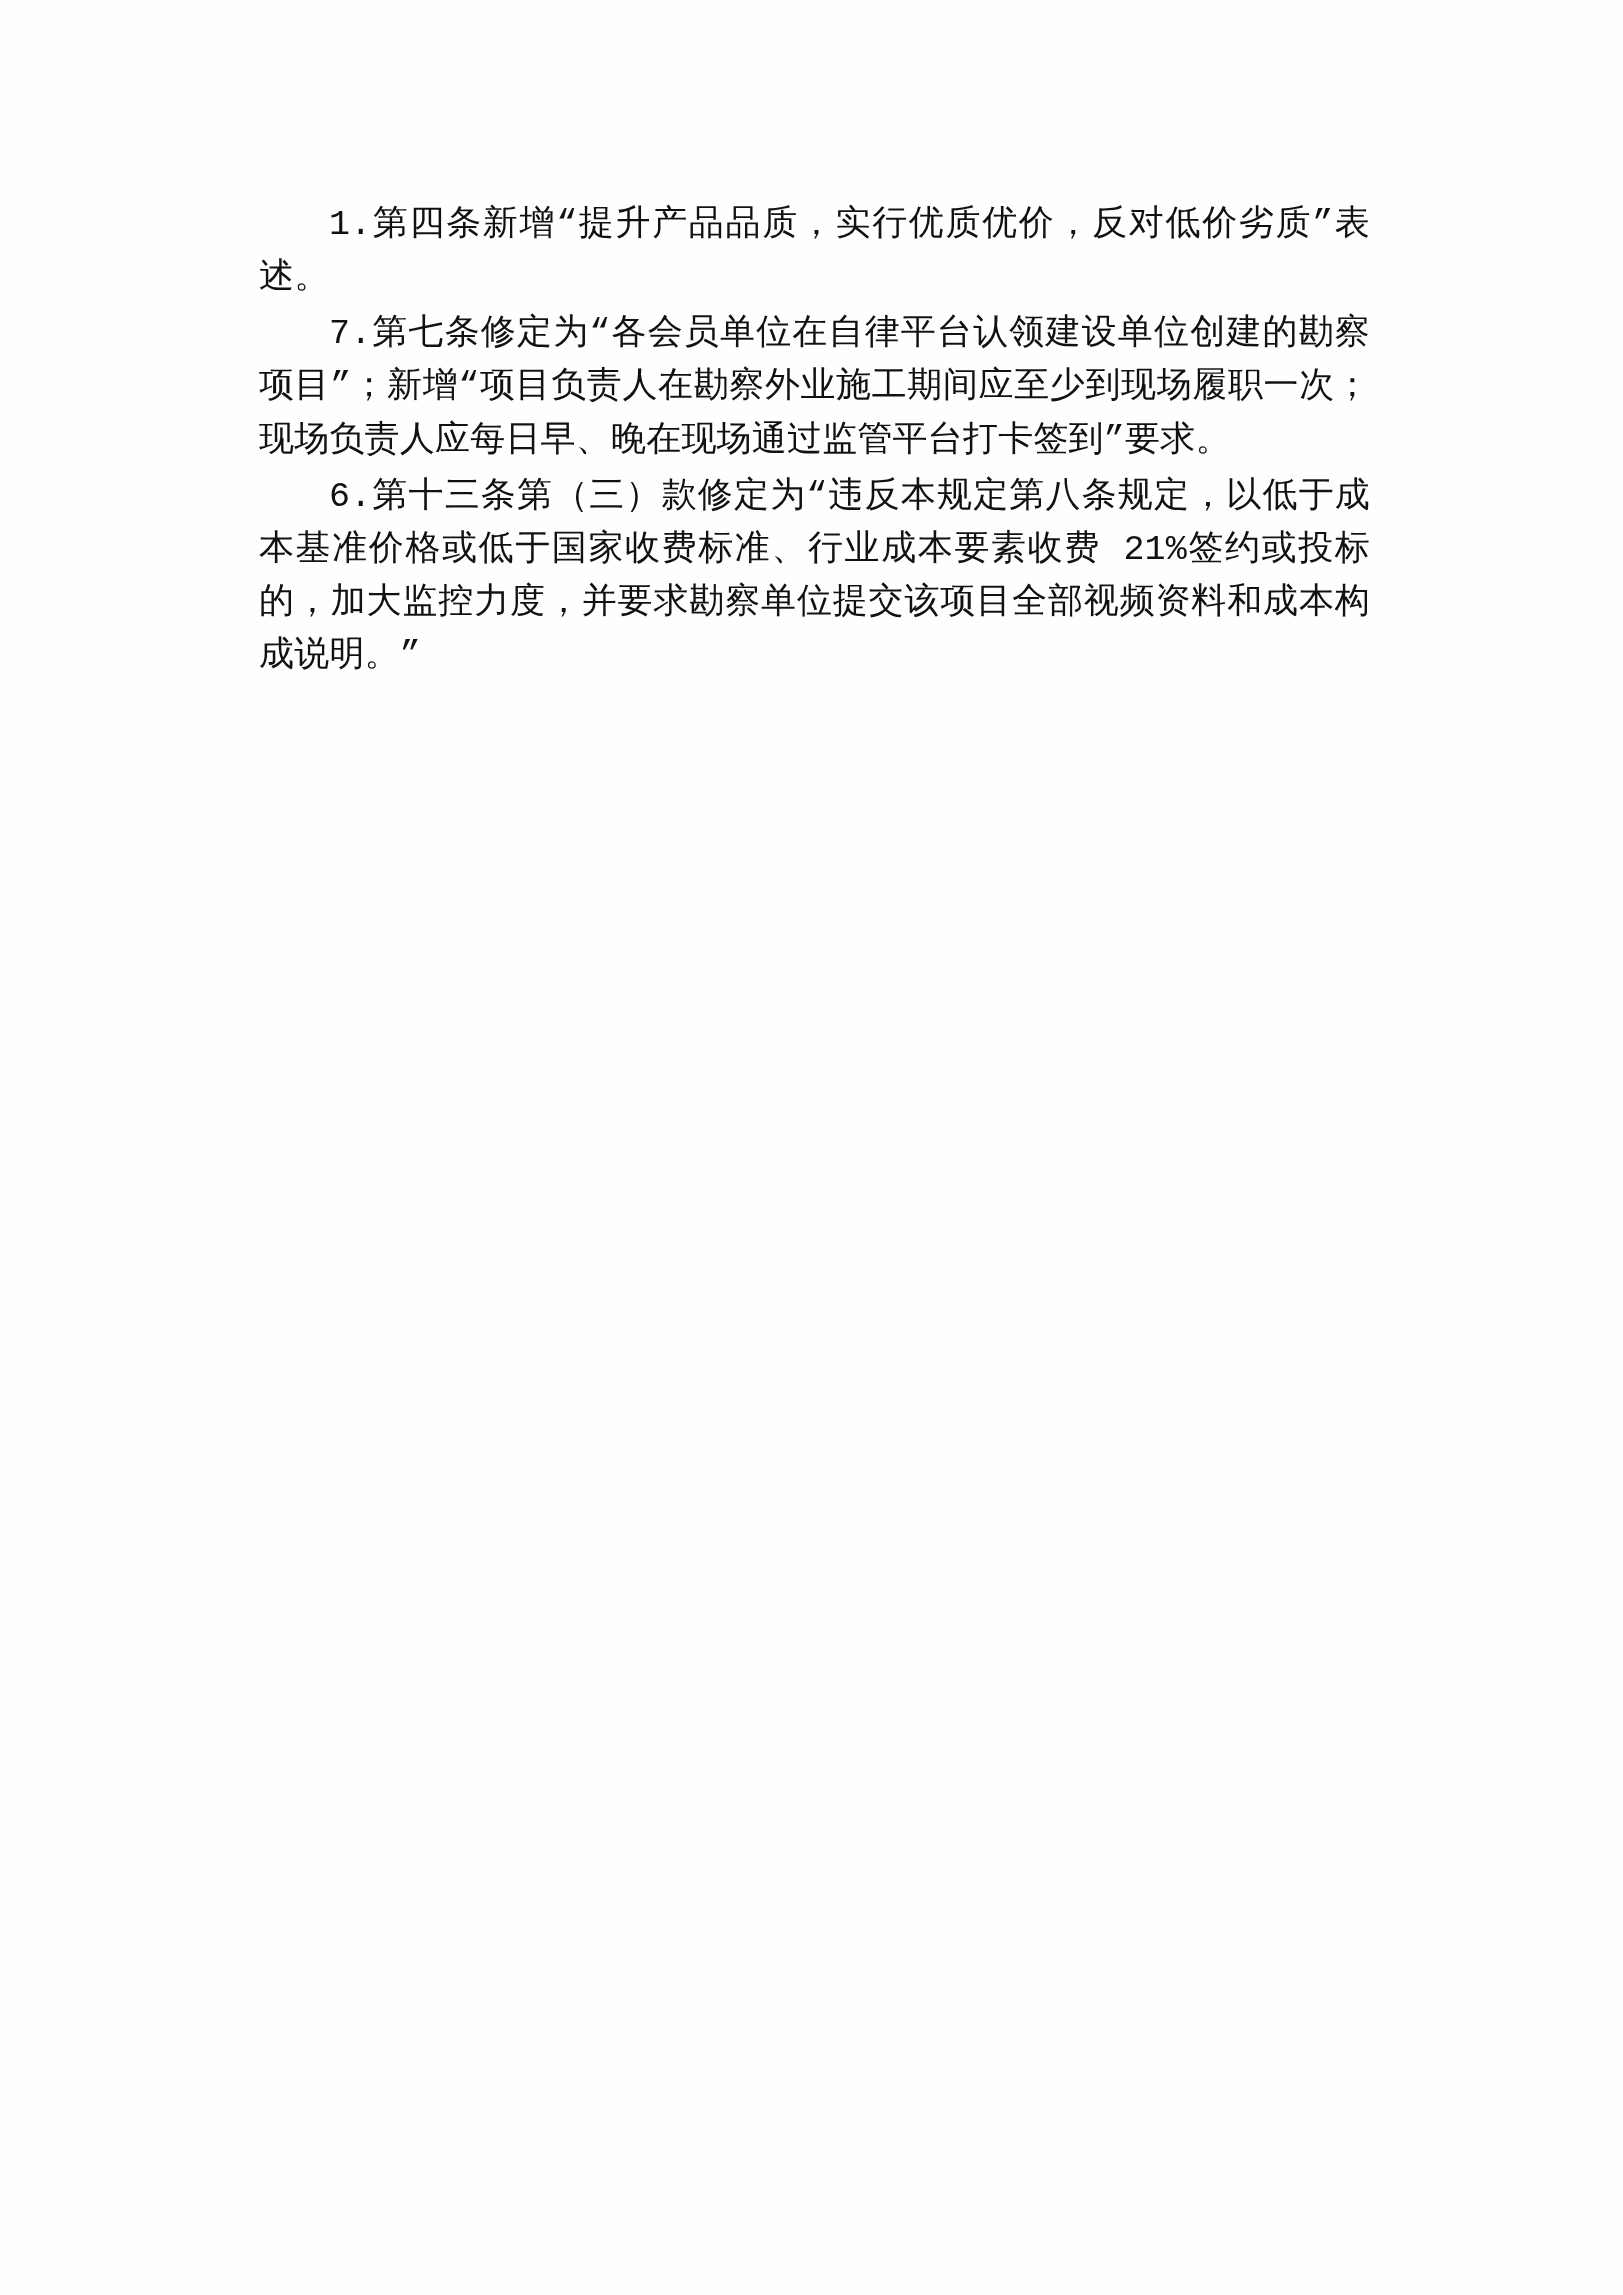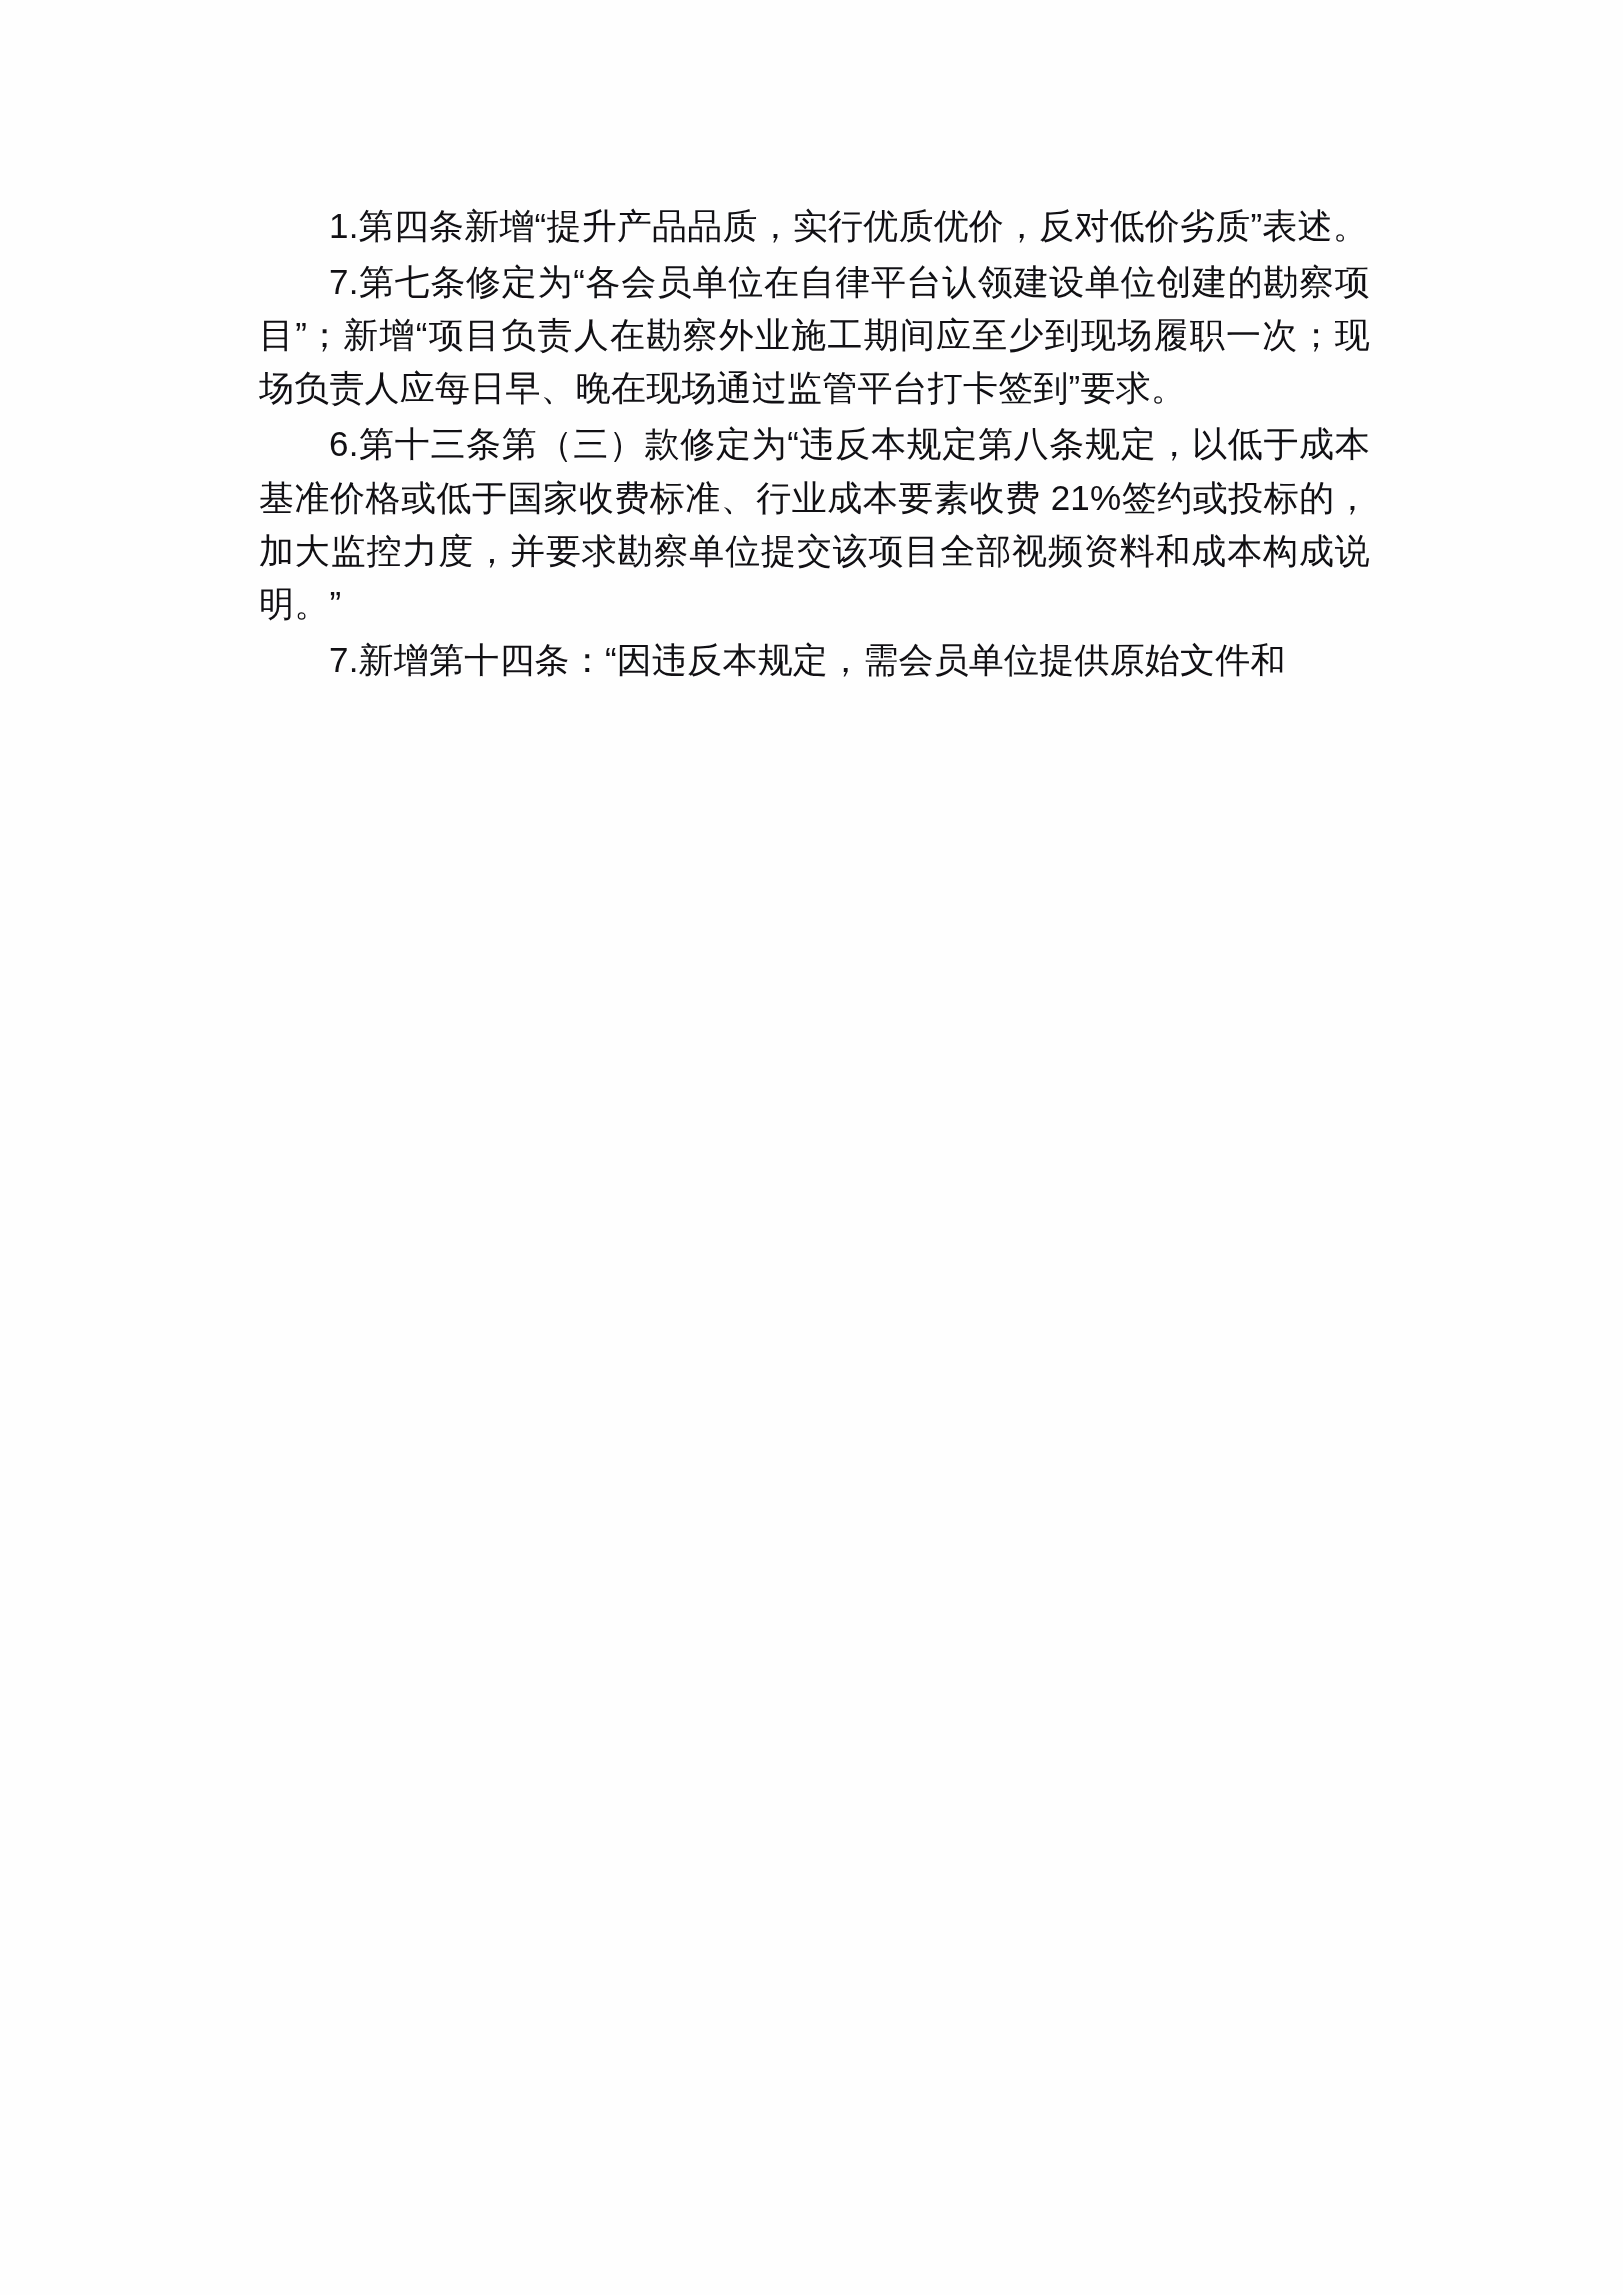--- a/index.html
+++ b/index.html
@@ -18,36 +18,35 @@
     box-sizing: border-box;
     overflow: hidden;
   }
   .page-inner {
     position: absolute;
     left: 259px;
     top: 199px;
     width: 1111px;
   }
   .para {
-    font-family: Liberation Sans, sans-serif;
+    font-family: Liberation Mono, monospace;
     font-size: 35px;
     line-height: 1.52;
     color: #111014;
     text-align: justify;
     text-justify: inter-character;
     text-indent: 70px;
     margin: 0 0 2.8px 0;
     letter-spacing: 0.2px;
     word-break: break-all;
   }
 </style>
 </head>
 <body>
 
 <div class="page">
   <div class="page-inner">
     <p class="para">1.第四条新增“提升产品品质，实行优质优价，反对低价劣质”表述。</p>
     <p class="para">7.第七条修定为“各会员单位在自律平台认领建设单位创建的勘察项目”；新增“项目负责人在勘察外业施工期间应至少到现场履职一次；现场负责人应每日早、晚在现场通过监管平台打卡签到”要求。</p>
     <p class="para">6.第十三条第（三）款修定为“违反本规定第八条规定，以低于成本基准价格或低于国家收费标准、行业成本要素收费 21%签约或投标的，加大监控力度，并要求勘察单位提交该项目全部视频资料和成本构成说明。”</p>
-    <p class="para">7.新增第十四条：“因违反本规定，需会员单位提供原始文件和</p>
   </div>
 </div>
 
 
 </body></html>

